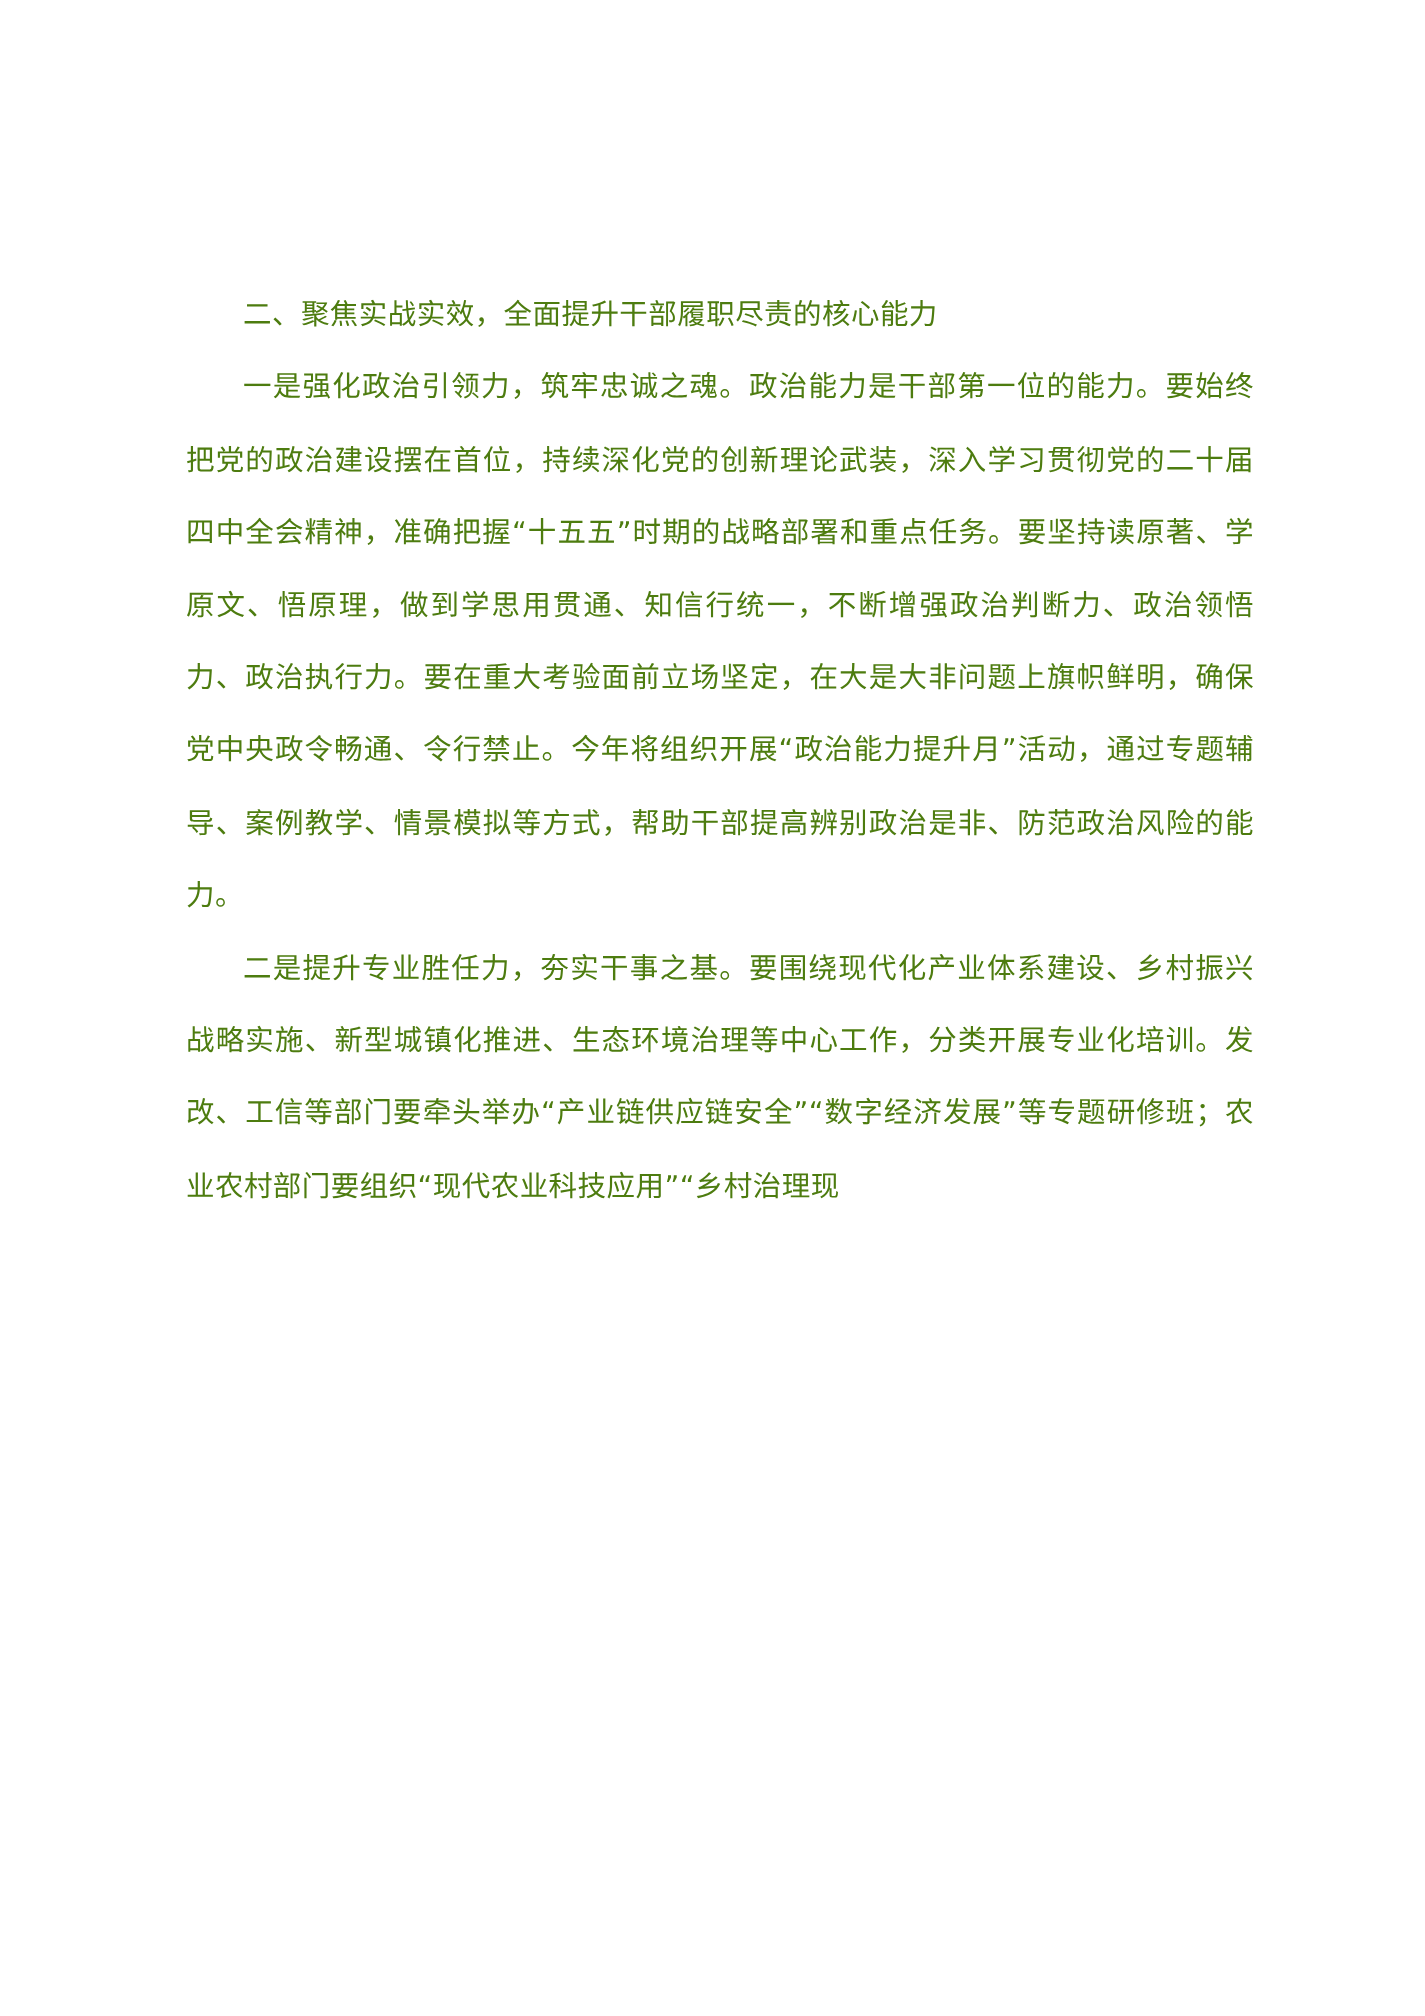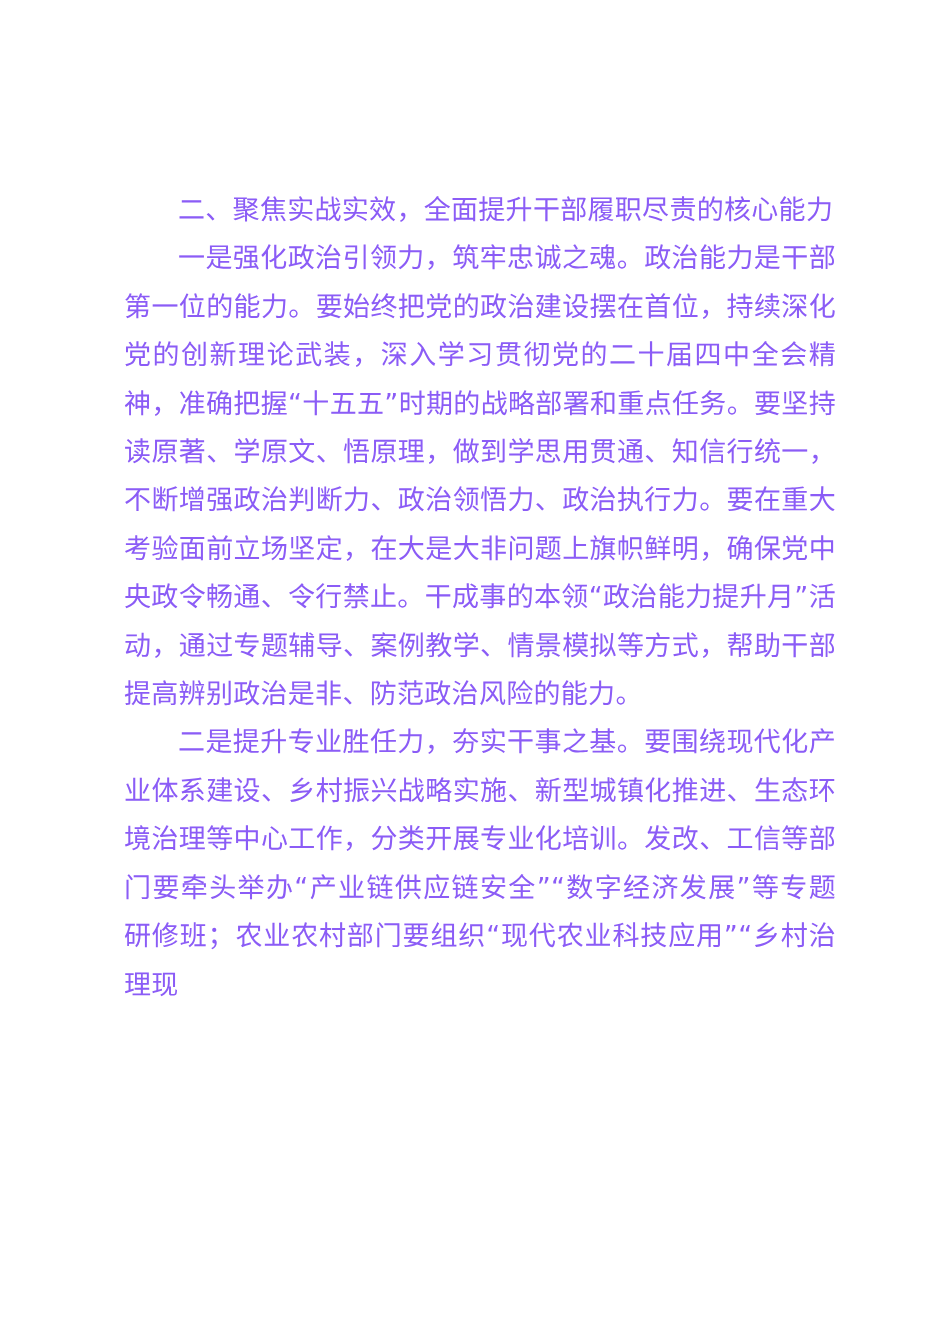--- a/index.html
+++ b/index.html
@@ -26,48 +26,48 @@
   .page-body {
     position: absolute;
     left: 124px;
     top: 186px;
     width: 712px;
   }
 
   
   .para {
     margin: 0;
-    font-size: 27px;
+    font-size: 19px;
     line-height: 48.4px;
     letter-spacing: 0.3px;
     text-align: justify;
     text-justify: inter-character;
     text-indent: 2em;
     word-break: break-all;
     -webkit-hyphens: none;
     hyphens: none;
-    color: #8b5cf6;
+    color: #4d7c0f;
   }
 
   .para.heading {
     text-indent: 2em;
   }
 
   
   .para:last-child {
     text-align: justify;
   }
 </style>
 </head>
 <body>
 
 <div class="page">
   <div class="page-body">
 
     <p class="para heading">二、聚焦实战实效，全面提升干部履职尽责的核心能力</p>
 
 
-    <p class="para">一是强化政治引领力，筑牢忠诚之魂。政治能力是干部第一位的能力。要始终把党的政治建设摆在首位，持续深化党的创新理论武装，深入学习贯彻党的二十届四中全会精神，准确把握“十五五”时期的战略部署和重点任务。要坚持读原著、学原文、悟原理，做到学思用贯通、知信行统一，不断增强政治判断力、政治领悟力、政治执行力。要在重大考验面前立场坚定，在大是大非问题上旗帜鲜明，确保党中央政令畅通、令行禁止。干成事的本领“政治能力提升月”活动，通过专题辅导、案例教学、情景模拟等方式，帮助干部提高辨别政治是非、防范政治风险的能力。</p>
+    <p class="para">一是强化政治引领力，筑牢忠诚之魂。政治能力是干部第一位的能力。要始终把党的政治建设摆在首位，持续深化党的创新理论武装，深入学习贯彻党的二十届四中全会精神，准确把握“十五五”时期的战略部署和重点任务。要坚持读原著、学原文、悟原理，做到学思用贯通、知信行统一，不断增强政治判断力、政治领悟力、政治执行力。要在重大考验面前立场坚定，在大是大非问题上旗帜鲜明，确保党中央政令畅通、令行禁止。今年将组织开展“政治能力提升月”活动，通过专题辅导、案例教学、情景模拟等方式，帮助干部提高辨别政治是非、防范政治风险的能力。</p>
 
     <p class="para">二是提升专业胜任力，夯实干事之基。要围绕现代化产业体系建设、乡村振兴战略实施、新型城镇化推进、生态环境治理等中心工作，分类开展专业化培训。发改、工信等部门要牵头举办“产业链供应链安全”“数字经济发展”等专题研修班；农业农村部门要组织“现代农业科技应用”“乡村治理现</p>
 
   </div>
 </div>
 
 </body></html>

